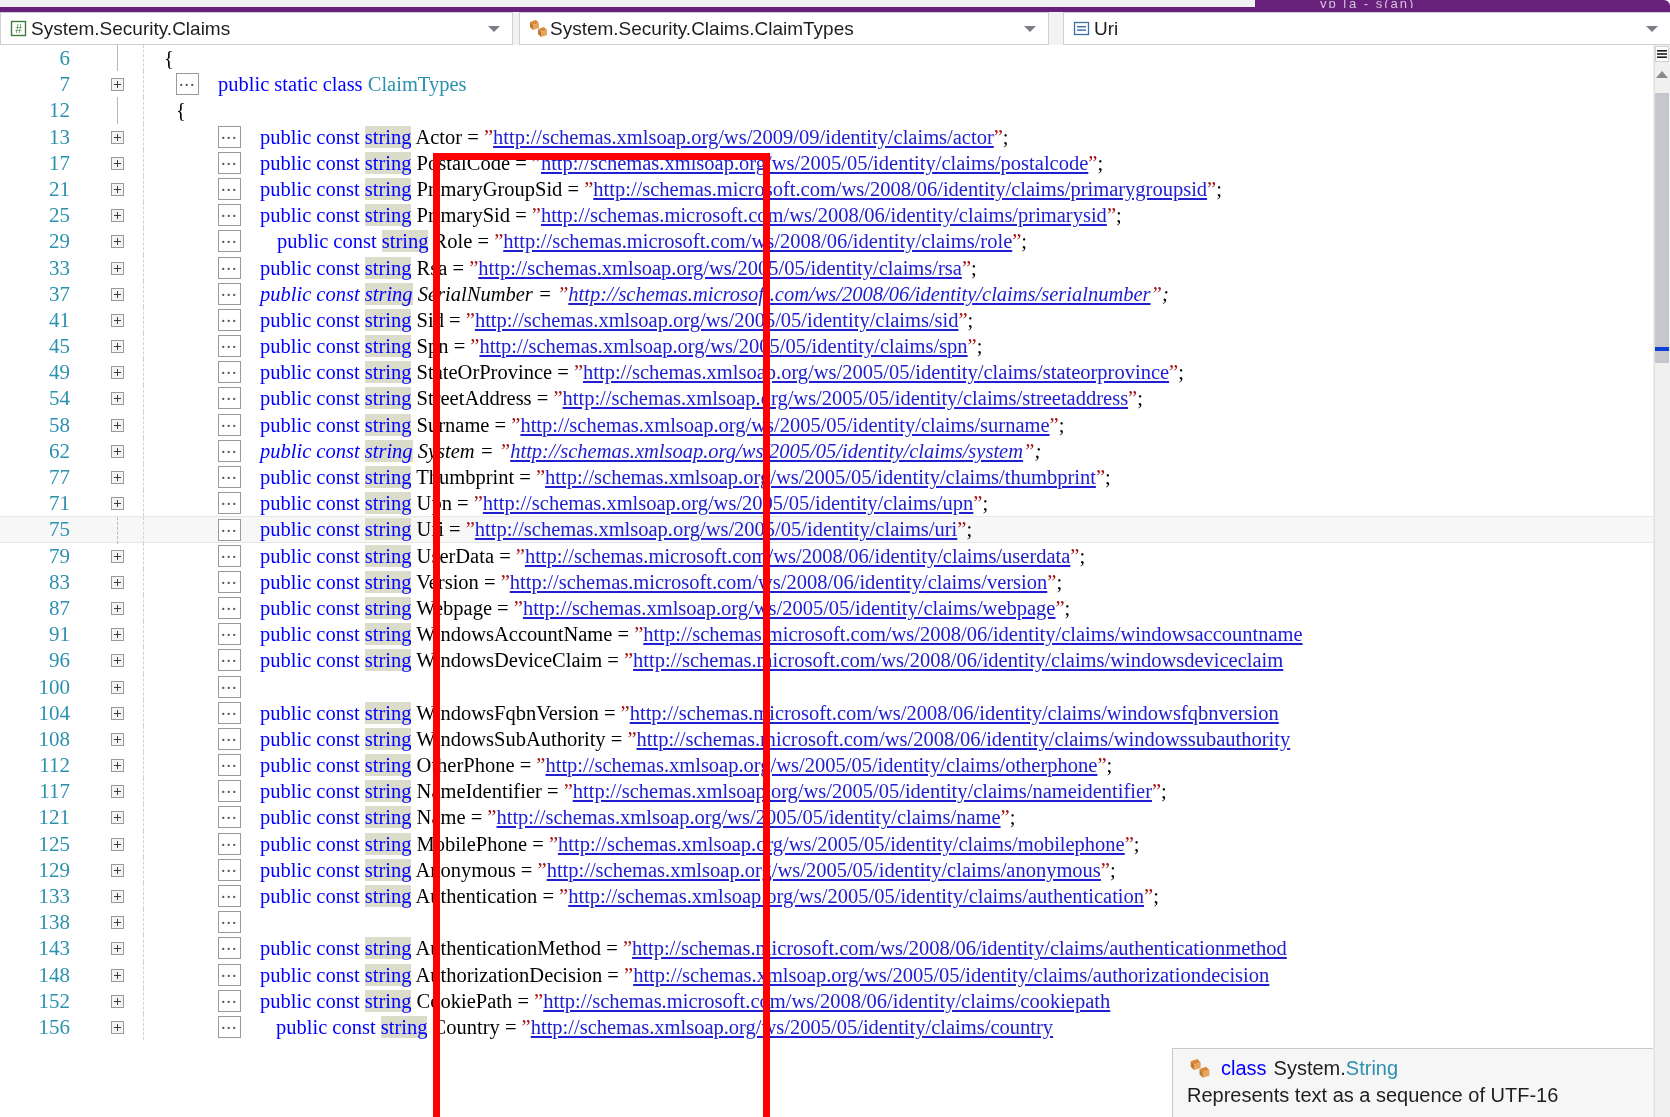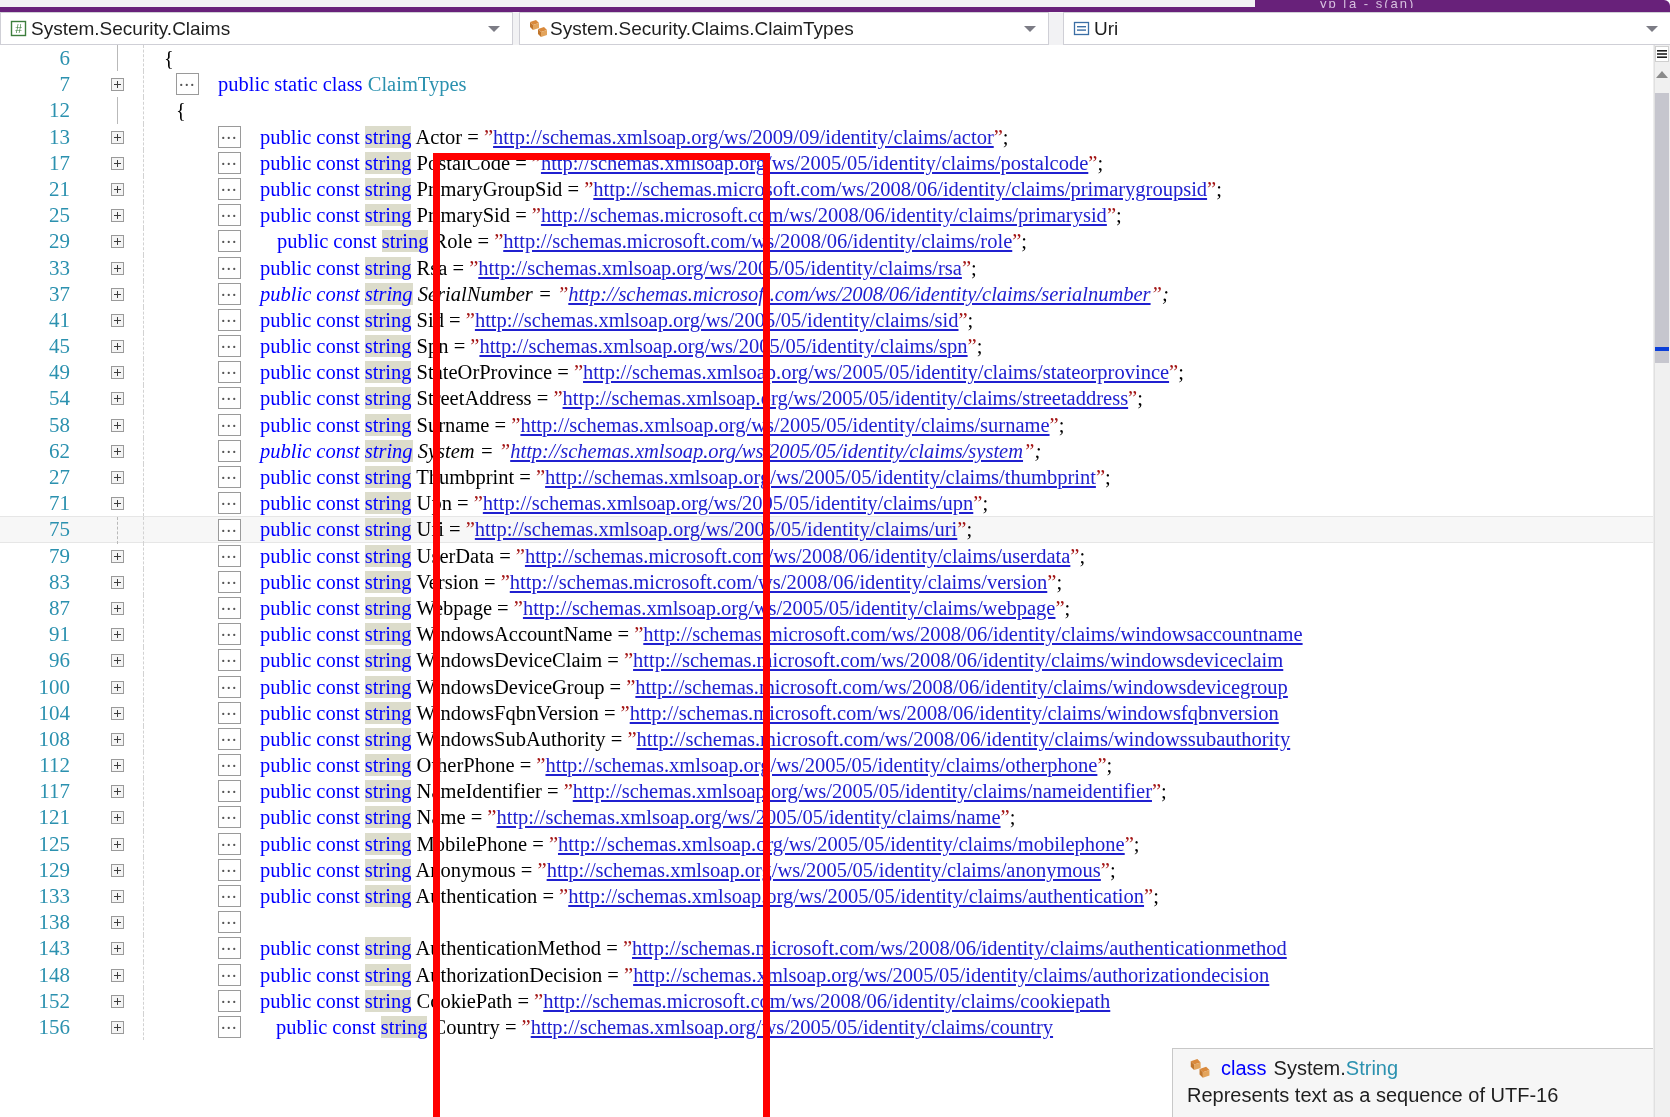--- a/index.html
+++ b/index.html
@@ -297,21 +297,21 @@
           <span class="code" style="left: 260px;"><span class="kw">public const </span><span class="kw hl-string">string</span><span class="ident"> Surname</span><span class="punc"> = </span><span class="str">”</span><span class="url">http://schemas.xmlsoap.org/ws/2005/05/identity/claims/surname</span><span class="str">”</span><span class="punc">;</span></span>
         </div>
         <div class="row">
           <span class="gutter-num">62</span>
           <span class="outline-box"></span>
           <span class="vguide" style="left: 143px;"></span>
           <span class="ellipsis-box" style="left: 218px;">...</span>
           <span class="code" style="left: 260px; font-style: italic;"><span class="kw">public const </span><span class="kw hl-string">string</span><span class="ident"> System</span><span class="punc"> = </span><span class="str">”</span><span class="url">http://schemas.xmlsoap.org/ws/2005/05/identity/claims/system</span><span class="str">”</span><span class="punc">;</span></span>
         </div>
         <div class="row">
-          <span class="gutter-num">27</span>
+          <span class="gutter-num">77</span>
           <span class="outline-box"></span>
           <span class="vguide" style="left: 143px;"></span>
           <span class="ellipsis-box" style="left: 218px;">...</span>
           <span class="code" style="left: 260px;"><span class="kw">public const </span><span class="kw hl-string">string</span><span class="ident"> Thumbprint</span><span class="punc"> = </span><span class="str">”</span><span class="url">http://schemas.xmlsoap.org/ws/2005/05/identity/claims/thumbprint</span><span class="str">”</span><span class="punc">;</span></span>
         </div>
         <div class="row">
           <span class="gutter-num">71</span>
           <span class="outline-box"></span>
           <span class="vguide" style="left: 143px;"></span>
           <span class="ellipsis-box" style="left: 218px;">...</span>
@@ -357,21 +357,20 @@
           <span class="outline-box"></span>
           <span class="vguide" style="left: 143px;"></span>
           <span class="ellipsis-box" style="left: 218px;">...</span>
           <span class="code" style="left: 260px;"><span class="kw">public const </span><span class="kw hl-string">string</span><span class="ident"> WindowsDeviceClaim</span><span class="punc"> = </span><span class="str">”</span><span class="url">http://schemas.microsoft.com/ws/2008/06/identity/claims/windowsdeviceclaim</span></span>
         </div>
         <div class="row">
           <span class="gutter-num">100</span>
           <span class="outline-box"></span>
           <span class="vguide" style="left: 143px;"></span>
           <span class="ellipsis-box" style="left: 218px;">...</span>
-          <span class="code" style="left: 260px;"><span class="kw">public const </span><span class="kw hl-string">string</span><span class="ident"> WindowsDeviceGroup</span><span class="punc"> = </span><span class="str">”</span><span class="url">http://schemas.microsoft.com/ws/2008/06/identity/claims/windowsdevicegroup</span></span>
         </div>
         <div class="row">
           <span class="gutter-num">104</span>
           <span class="outline-box"></span>
           <span class="vguide" style="left: 143px;"></span>
           <span class="ellipsis-box" style="left: 218px;">...</span>
           <span class="code" style="left: 260px;"><span class="kw">public const </span><span class="kw hl-string">string</span><span class="ident"> WindowsFqbnVersion</span><span class="punc"> = </span><span class="str">”</span><span class="url">http://schemas.microsoft.com/ws/2008/06/identity/claims/windowsfqbnversion</span></span>
         </div>
         <div class="row">
           <span class="gutter-num">108</span>

